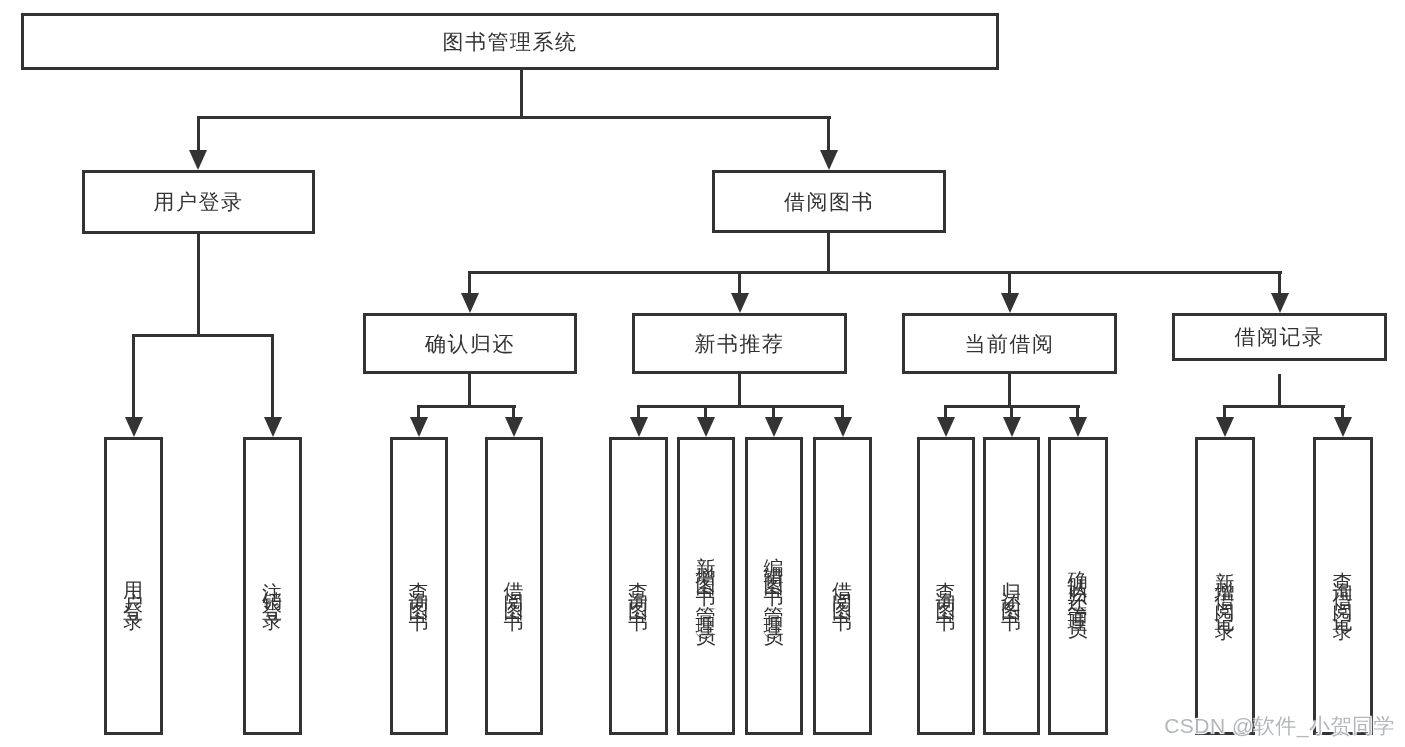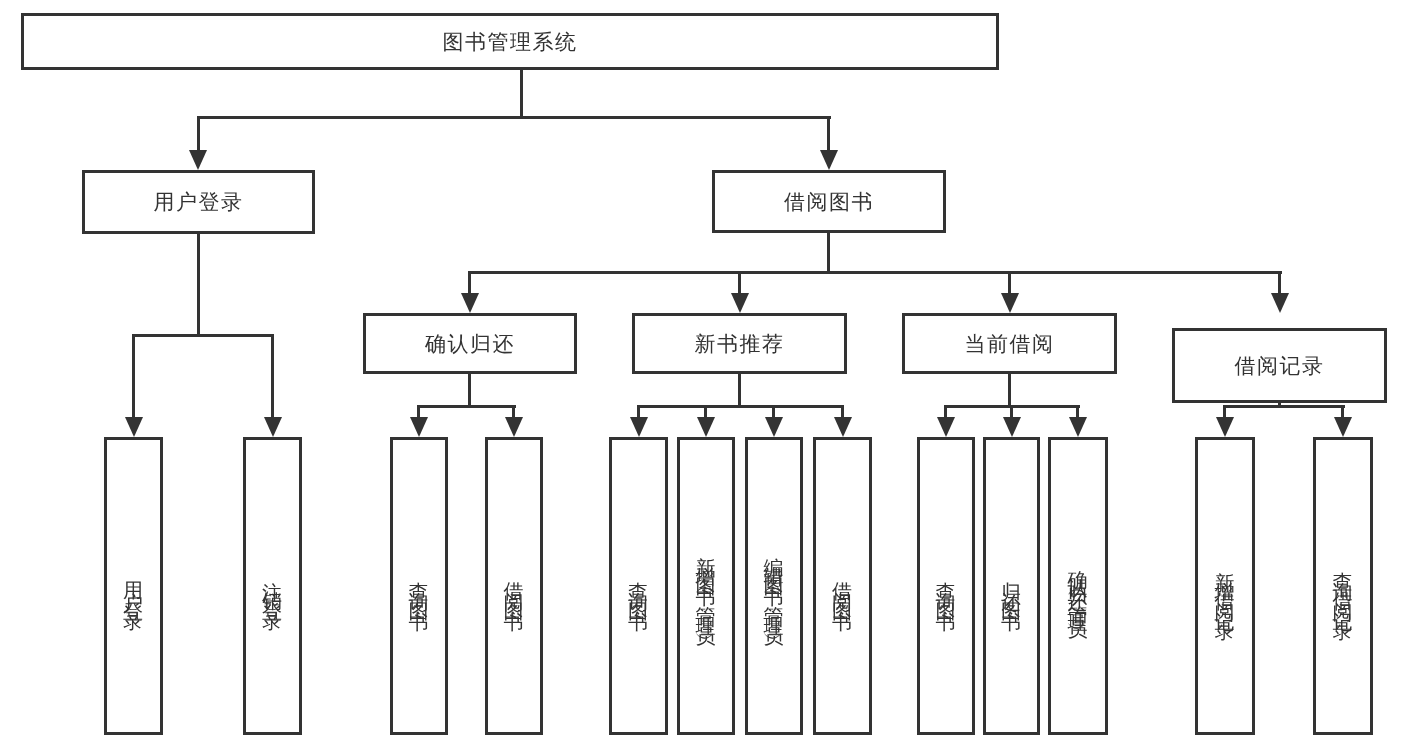--- a/index.html
+++ b/index.html
@@ -100,21 +100,21 @@
 
   <div class="box hbox" style="left:363px;top:313px;width:214px;height:61px">
     <span>确认归还</span>
   </div>
   <div class="box hbox" style="left:632px;top:313px;width:215px;height:61px">
     <span>新书推荐</span>
   </div>
   <div class="box hbox" style="left:902px;top:313px;width:215px;height:61px">
     <span>当前借阅</span>
   </div>
-  <div class="box hbox" style="left:1172px;top:328px;width:215px;height:75px">
+  <div class="box hbox" style="left:1172px;top:313px;width:215px;height:48px">
     <span>借阅记录</span>
   </div>
 
   <div class="box vbox" style="left:104px;top:437px;width:59px;height:298px">
     <span class="vtext">用户登录</span>
   </div>
   <div class="box vbox" style="left:243px;top:437px;width:59px;height:298px">
     <span class="vtext">注销登录</span>
   </div>
 
@@ -148,14 +148,15 @@
     <span class="vtext" style="letter-spacing:7px">确认归还（管理员）</span>
   </div>
 
   <div class="box vbox" style="left:1195px;top:437px;width:60px;height:298px">
     <span class="vtext">新增借阅记录</span>
   </div>
   <div class="box vbox" style="left:1313px;top:437px;width:60px;height:298px">
     <span class="vtext">查询借阅记录</span>
   </div>
 
+  <div class="watermark">CSDN @软件_小贺同学</div>
 
 </div>
 
 </body></html>

